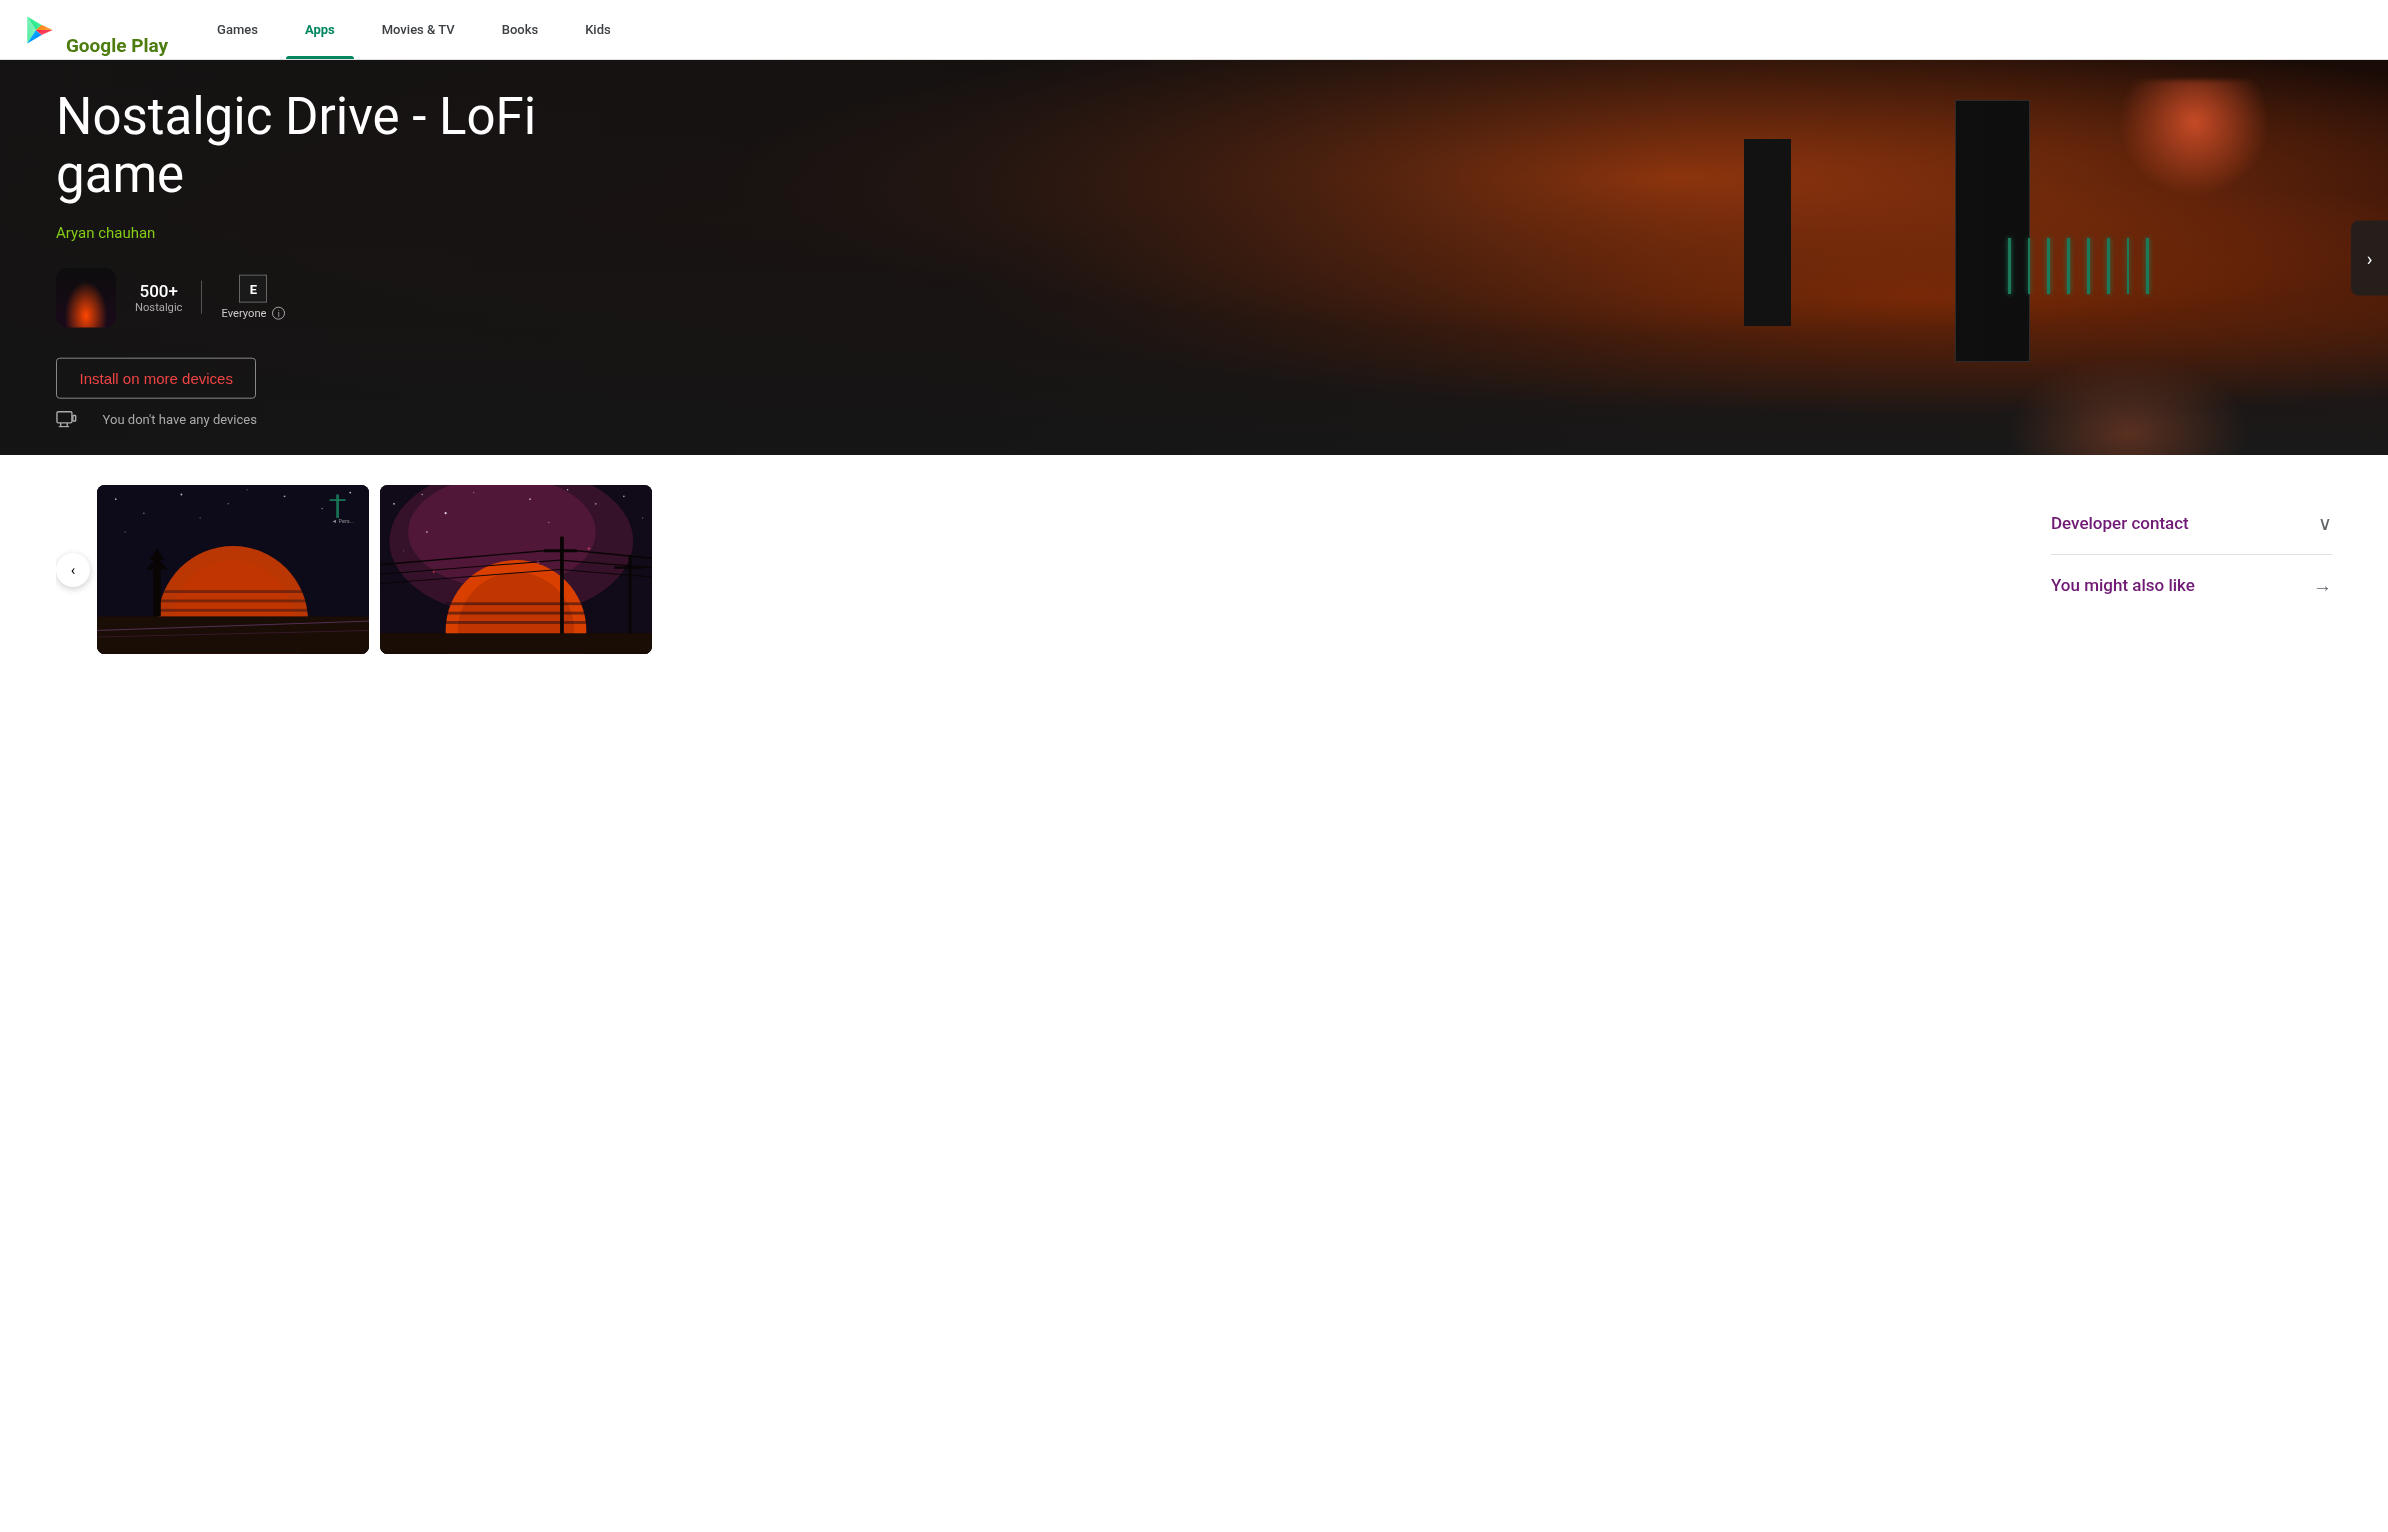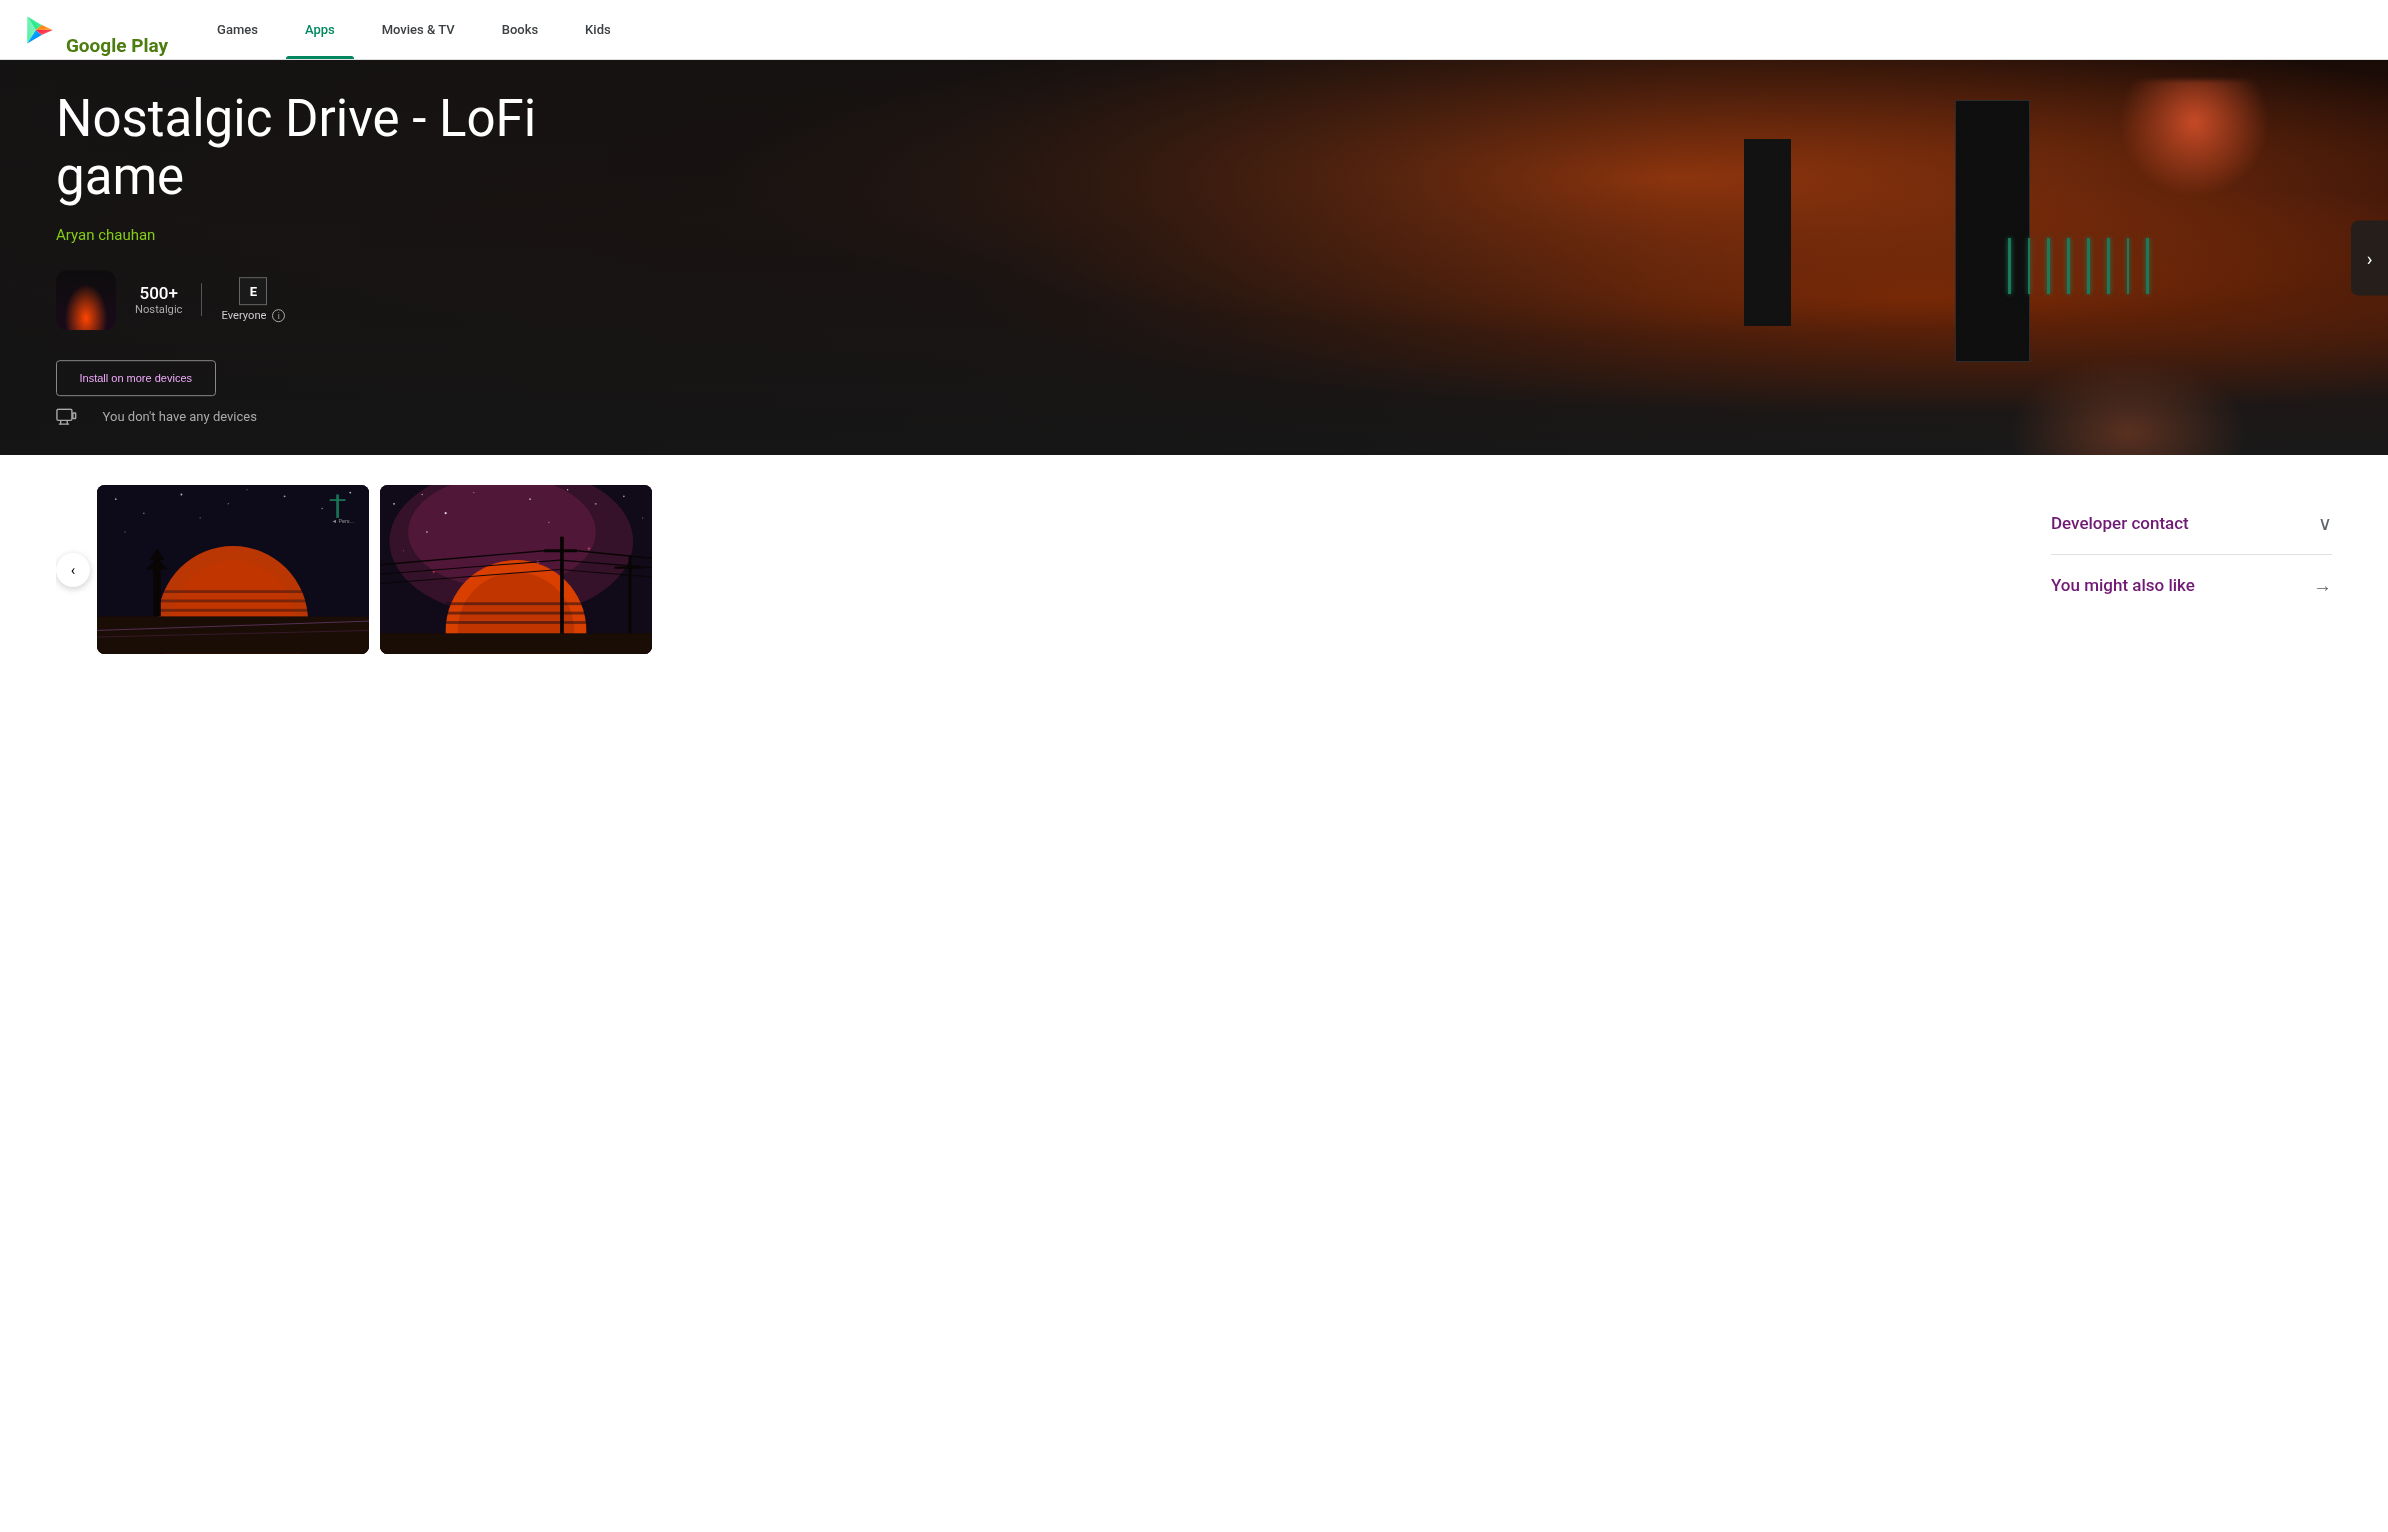--- a/index.html
+++ b/index.html
@@ -45,20 +45,21 @@
       padding: 0 19px;
       font-size: 13px;
       color: #3c4043;
       cursor: pointer;
       text-decoration: none;
       position: relative;
       font-weight: 500;
     }
     .nav-item.active {
       color: #01875f;
+      font-weight: bold;
     }
     .nav-item.active::after {
       content: '';
       position: absolute;
       bottom: 0;
       left: 0;
       right: 0;
       height: 2.8px;
       background: #01875f;
       border-radius: 2.8px 2.8px 0 0;
@@ -250,22 +251,22 @@
       font-size: 8.4px;
       color: #aaa;
       cursor: pointer;
     }
     .install-btn {
       display: inline-block;
       padding: 11.2px 22.5px;
       background: transparent;
       border: 0.9px solid #888;
       border-radius: 3.7px;
-      color: #f0abfc;
-      font-size: 11px;
+      color: #ef4444;
+      font-size: 15px;
       cursor: pointer;
       margin-bottom: 12px;
     }
     .no-devices {
       display: flex;
       align-items: center;
       gap: 26px;
       color: #aaa;
       font-size: 13px;
     }

